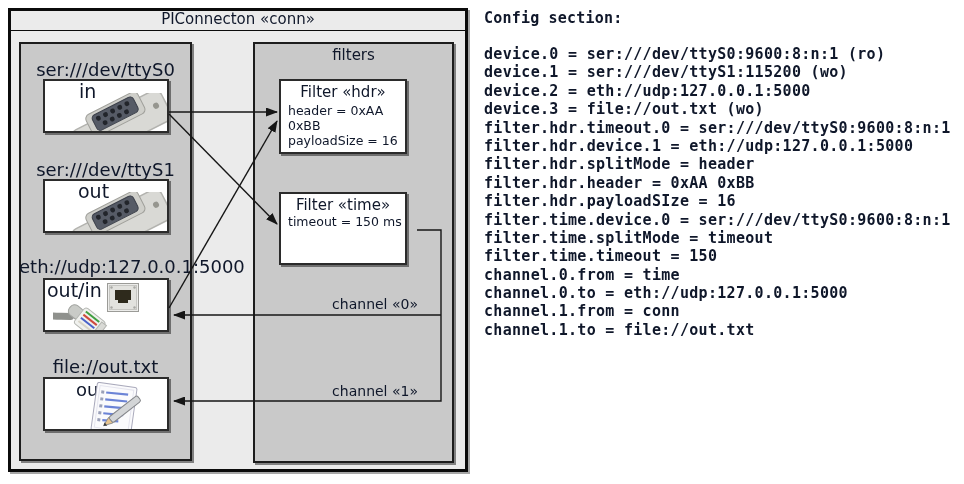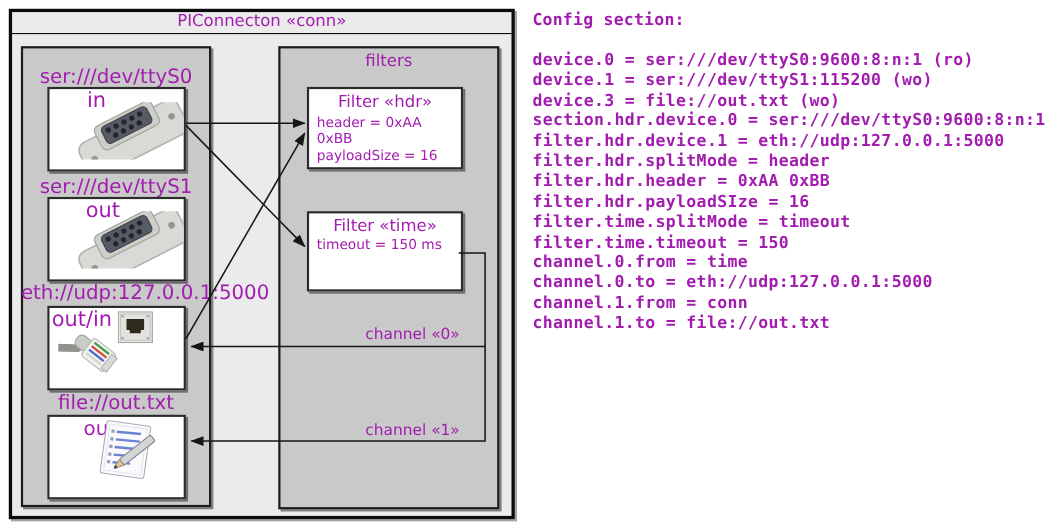--- a/index.html
+++ b/index.html
@@ -1,32 +1,32 @@
 <!DOCTYPE html>
 <html><head>
 <meta charset="utf-8">
 <style>
   html,body{margin:0;padding:0;background:#fff;}
   .canvas{position:relative;width:964px;height:484px;background:#fff;overflow:hidden;
-          font-family:"DejaVu Sans","Liberation Sans",sans-serif;color:#a21caf;}
+          font-family:"DejaVu Sans","Liberation Sans",sans-serif;color:#0f172a;}
   .abs{position:absolute;}
   .outer-box{left:8px;top:8px;width:460px;height:464px;background:#ebebeb;
              border:3px solid #0b0b0b;box-sizing:border-box;box-shadow:2px 2px 0 rgba(0,0,0,.35);}
   .diagram-title{left:11px;top:10px;width:454px;height:19px;text-align:center;font-size:15px;}
   .title-sep{left:11px;top:30px;width:454px;height:1px;background:#0b0b0b;}
   .group{background:#c9c9c9;border:2px solid #1c1c1c;box-sizing:border-box;
          box-shadow:2px 2px 0 rgba(0,0,0,.45);}
   .devices-group{left:19px;top:42px;width:173px;height:419px;}
   .filters-group{left:253px;top:42px;width:201px;height:421px;}
   .filters-title{left:253px;top:46px;width:201px;text-align:center;font-size:15px;}
   .device-label{left:19px;width:173px;height:17px;text-align:center;font-size:18px;}
-  .device-box{left:43px;width:126px;height:77px;background:#fff;border:2px solid #2b2b2b;
+  .device-box{left:43px;width:126px;height:54px;background:#fff;border:2px solid #2b2b2b;
               box-sizing:border-box;box-shadow:2px 2px 0 rgba(0,0,0,.45);overflow:hidden;}
   .port-name{font-size:19px;line-height:21px;}
-  .filter-box{left:279px;width:142px;background:#fff;border:2px solid #2b2b2b;
+  .filter-box{left:279px;width:128px;background:#fff;border:2px solid #2b2b2b;
               box-sizing:border-box;box-shadow:2px 2px 0 rgba(0,0,0,.45);}
   .filter-title{margin-top:2px;text-align:center;font-size:15px;line-height:18px;}
   .filter-prop{margin-left:7px;font-size:12.5px;line-height:15px;}
   .channel-label{left:279px;width:139px;text-align:right;font-size:14px;}
   .arrows{left:0;top:0;pointer-events:none;}
   .config-heading{left:484px;top:9px;font-family:"DejaVu Sans Mono","Liberation Mono",monospace;
                   font-weight:bold;font-size:15px;letter-spacing:.2px;}
   .config-block{left:484px;top:45px;width:478px;font-family:"DejaVu Sans Mono","Liberation Mono",monospace;
                 font-weight:bold;font-size:15px;letter-spacing:.3px;}
   .cfg-line{height:18.4px;line-height:18.4px;white-space:pre;}
@@ -177,26 +177,28 @@
       <path d="M169,308 L277,121" marker-end="url(#arr)"></path>
       <path d="M441,315 L174,315" marker-end="url(#arr)"></path>
       <path d="M417,230 L441,230 L441,401 L174,401" marker-end="url(#arr)"></path>
     </g>
   </svg>
 
   <div class="abs config-heading">Config section:</div>
   <div class="abs config-block">
     <div class="cfg-line">device.0 = ser:///dev/ttyS0:9600:8:n:1 (ro)</div>
     <div class="cfg-line">device.1 = ser:///dev/ttyS1:115200 (wo)</div>
+    <div class="cfg-line">device.2 = eth://udp:127.0.0.1:5000</div>
     <div class="cfg-line">device.3 = file://out.txt (wo)</div>
-    <div class="cfg-line">section.hdr.device.0 = ser:///dev/ttyS0:9600:8:n:1</div>
+    <div class="cfg-line">filter.hdr.timeout.0 = ser:///dev/ttyS0:9600:8:n:1</div>
     <div class="cfg-line">filter.hdr.device.1 = eth://udp:127.0.0.1:5000</div>
     <div class="cfg-line">filter.hdr.splitMode = header</div>
     <div class="cfg-line">filter.hdr.header = 0xAA 0xBB</div>
     <div class="cfg-line">filter.hdr.payloadSIze = 16</div>
+    <div class="cfg-line">filter.time.device.0 = ser:///dev/ttyS0:9600:8:n:1</div>
     <div class="cfg-line">filter.time.splitMode = timeout</div>
     <div class="cfg-line">filter.time.timeout = 150</div>
     <div class="cfg-line">channel.0.from = time</div>
     <div class="cfg-line">channel.0.to = eth://udp:127.0.0.1:5000</div>
     <div class="cfg-line">channel.1.from = conn</div>
     <div class="cfg-line">channel.1.to = file://out.txt</div>
   </div>
 
 </div>
 

